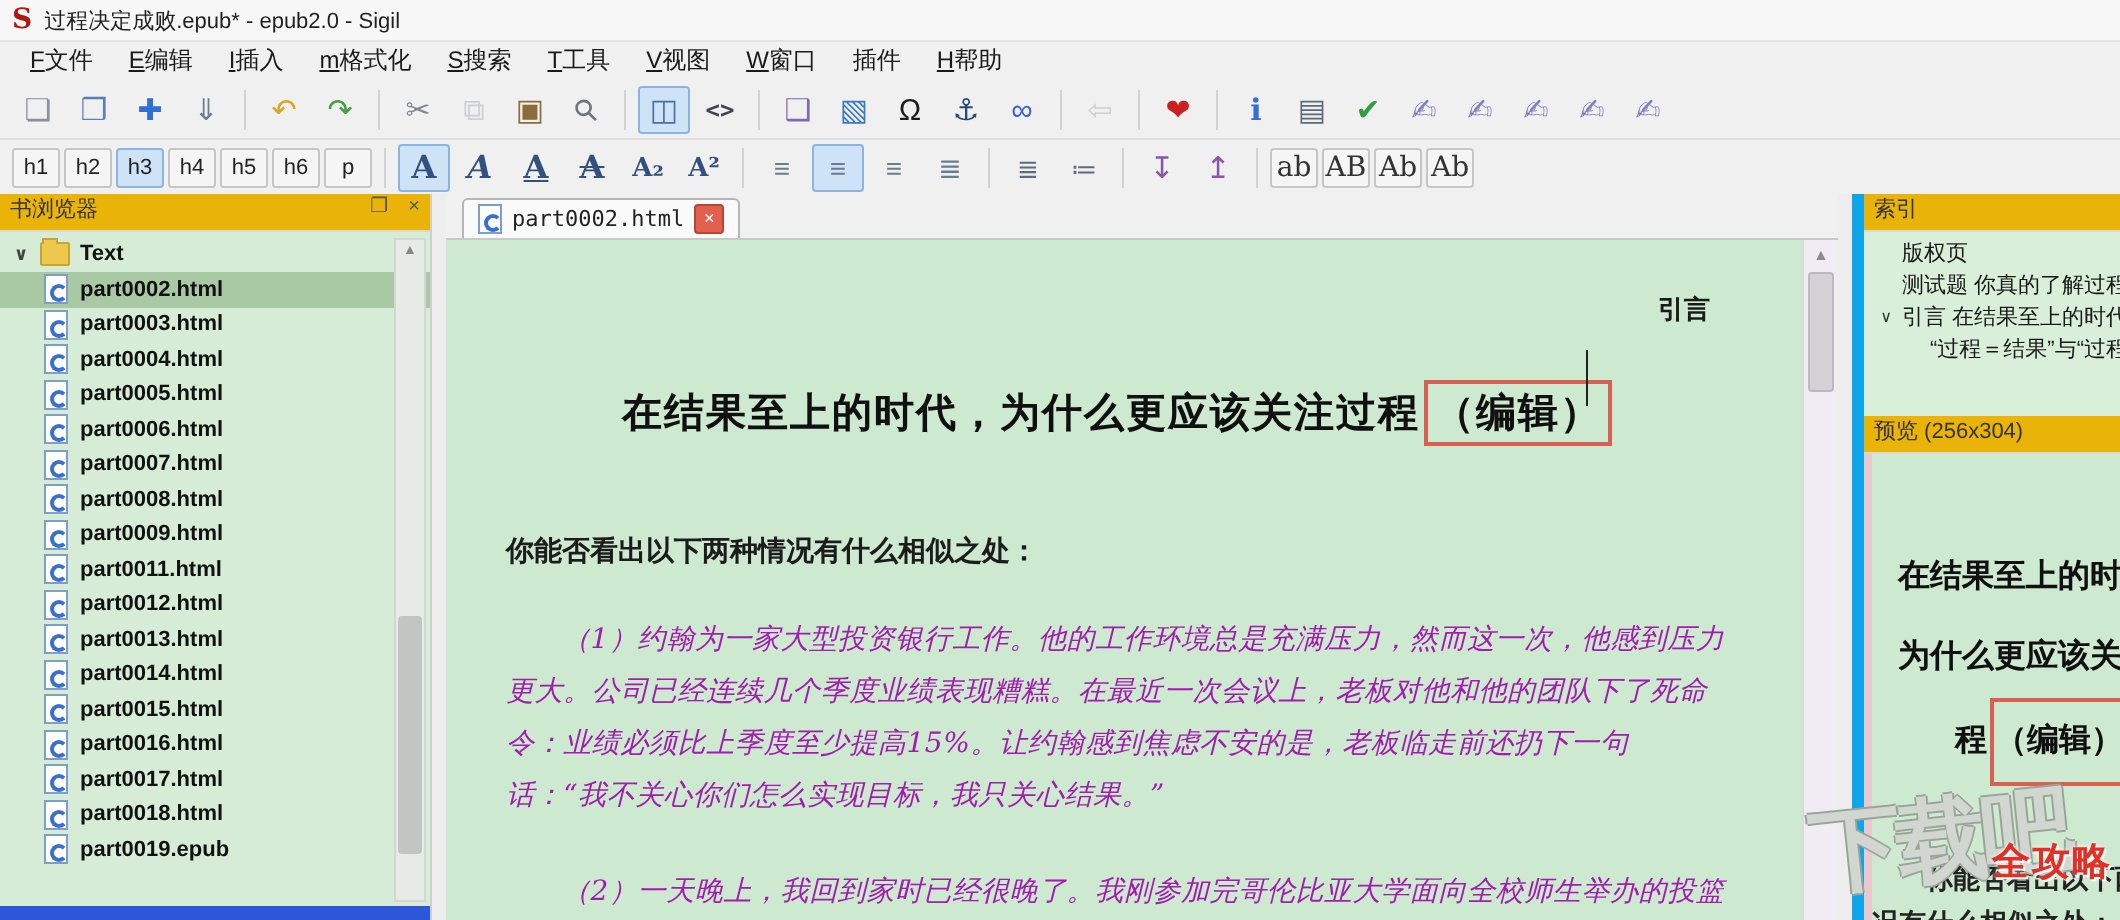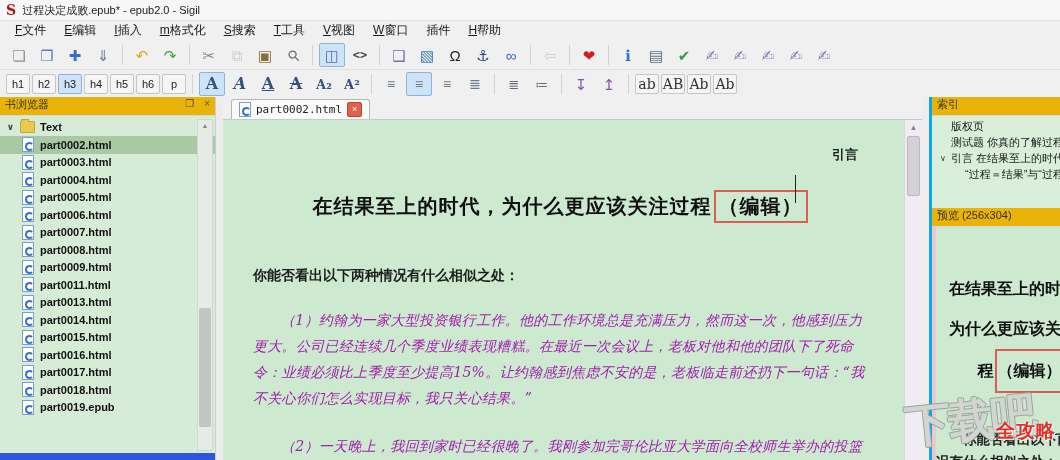--- a/index.html
+++ b/index.html
@@ -64,21 +64,21 @@
   .corner-label{position:absolute;top:26px;right:64px;font-size:13px;font-weight:600;color:#1a1a1a}
   .ed-heading{margin:70px 10px 0;text-align:center;font-size:20px;font-weight:bold;color:#101010;letter-spacing:1px}
   .redbox{border:2px solid #d95f52;padding:1px 3px;margin-left:2px;position:relative;display:inline-block}
   .caret{position:absolute;right:10px;top:-17px;width:1px;height:28px;background:#222}
   .lead{margin:44px 0 0;font-size:14px;font-weight:bold;color:#1c1c1c}
   .bodyp{margin:22px 0 0;font-size:14px;line-height:26px;color:#a21caf;font-family:"DejaVu Serif",serif;
          font-style:italic;text-indent:2em;letter-spacing:.3px}
   .ed-scroll{position:absolute;top:0;right:0;bottom:0;width:17px;background:#f1ecf3;border-left:1px solid #dcd6de}
   .ed-scroll .sarrow{display:block;text-align:center;font-size:8px;color:#8a8a8a;padding-top:3px}
   .ed-scroll .thumb{position:absolute;top:16px;left:2px;right:2px;height:58px;background:#d3d0d6;border:1px solid #bdb9c1;border-radius:2px}
-  .rightcol{width:128px;flex:none;display:flex;flex-direction:column;background:#f0f0f0;border-left:3px solid #0ea5e9}
+  .rightcol{width:128px;flex:none;display:flex;flex-direction:column;background:#f0f0f0;border-left:6px solid #0ea5e9}
   .toclist{height:88px;flex:none;background:#d9efd9;padding:2px 0;font-size:11px;color:#181818;overflow:hidden}
   .trow{display:flex;align-items:center;height:16px;gap:3px;padding-left:6px;white-space:nowrap}
   .trow.lvl2{padding-left:20px}
   .trow .chev{width:10px;font-size:8px;color:#333}
   .tlabel{overflow:hidden}
   .preview{flex:1;background:#cde9cf;border-left:4px solid #e9c9ce;position:relative;overflow:hidden}
   .pv-heading{margin-top:42px;width:170px;text-align:center;font-weight:bold;font-size:16px;line-height:40px;color:#101010}
   .redbox.pv{border-width:2px;padding:0 1px;margin-left:1px}
   .pv-body{margin-top:36px;width:170px;font-size:13.5px;line-height:22px;font-weight:600;color:#222;text-indent:2em}
   .watermark{position:absolute;right:0;bottom:0;width:185px;height:80px;pointer-events:none;z-index:40}
@@ -389,20 +389,24 @@
             <span class="ficon"></span>
             <span class="fname">part0009.html</span>
           </div>
 
 
           <div class="frow">
             <span class="ficon"></span>
             <span class="fname">part0011.html</span>
           </div>
 
+          <div class="frow">
+            <span class="ficon"></span>
+            <span class="fname">part0012.html</span>
+          </div>
 
           <div class="frow">
             <span class="ficon"></span>
             <span class="fname">part0013.html</span>
           </div>
 
           <div class="frow">
             <span class="ficon"></span>
             <span class="fname">part0014.html</span>
           </div>

